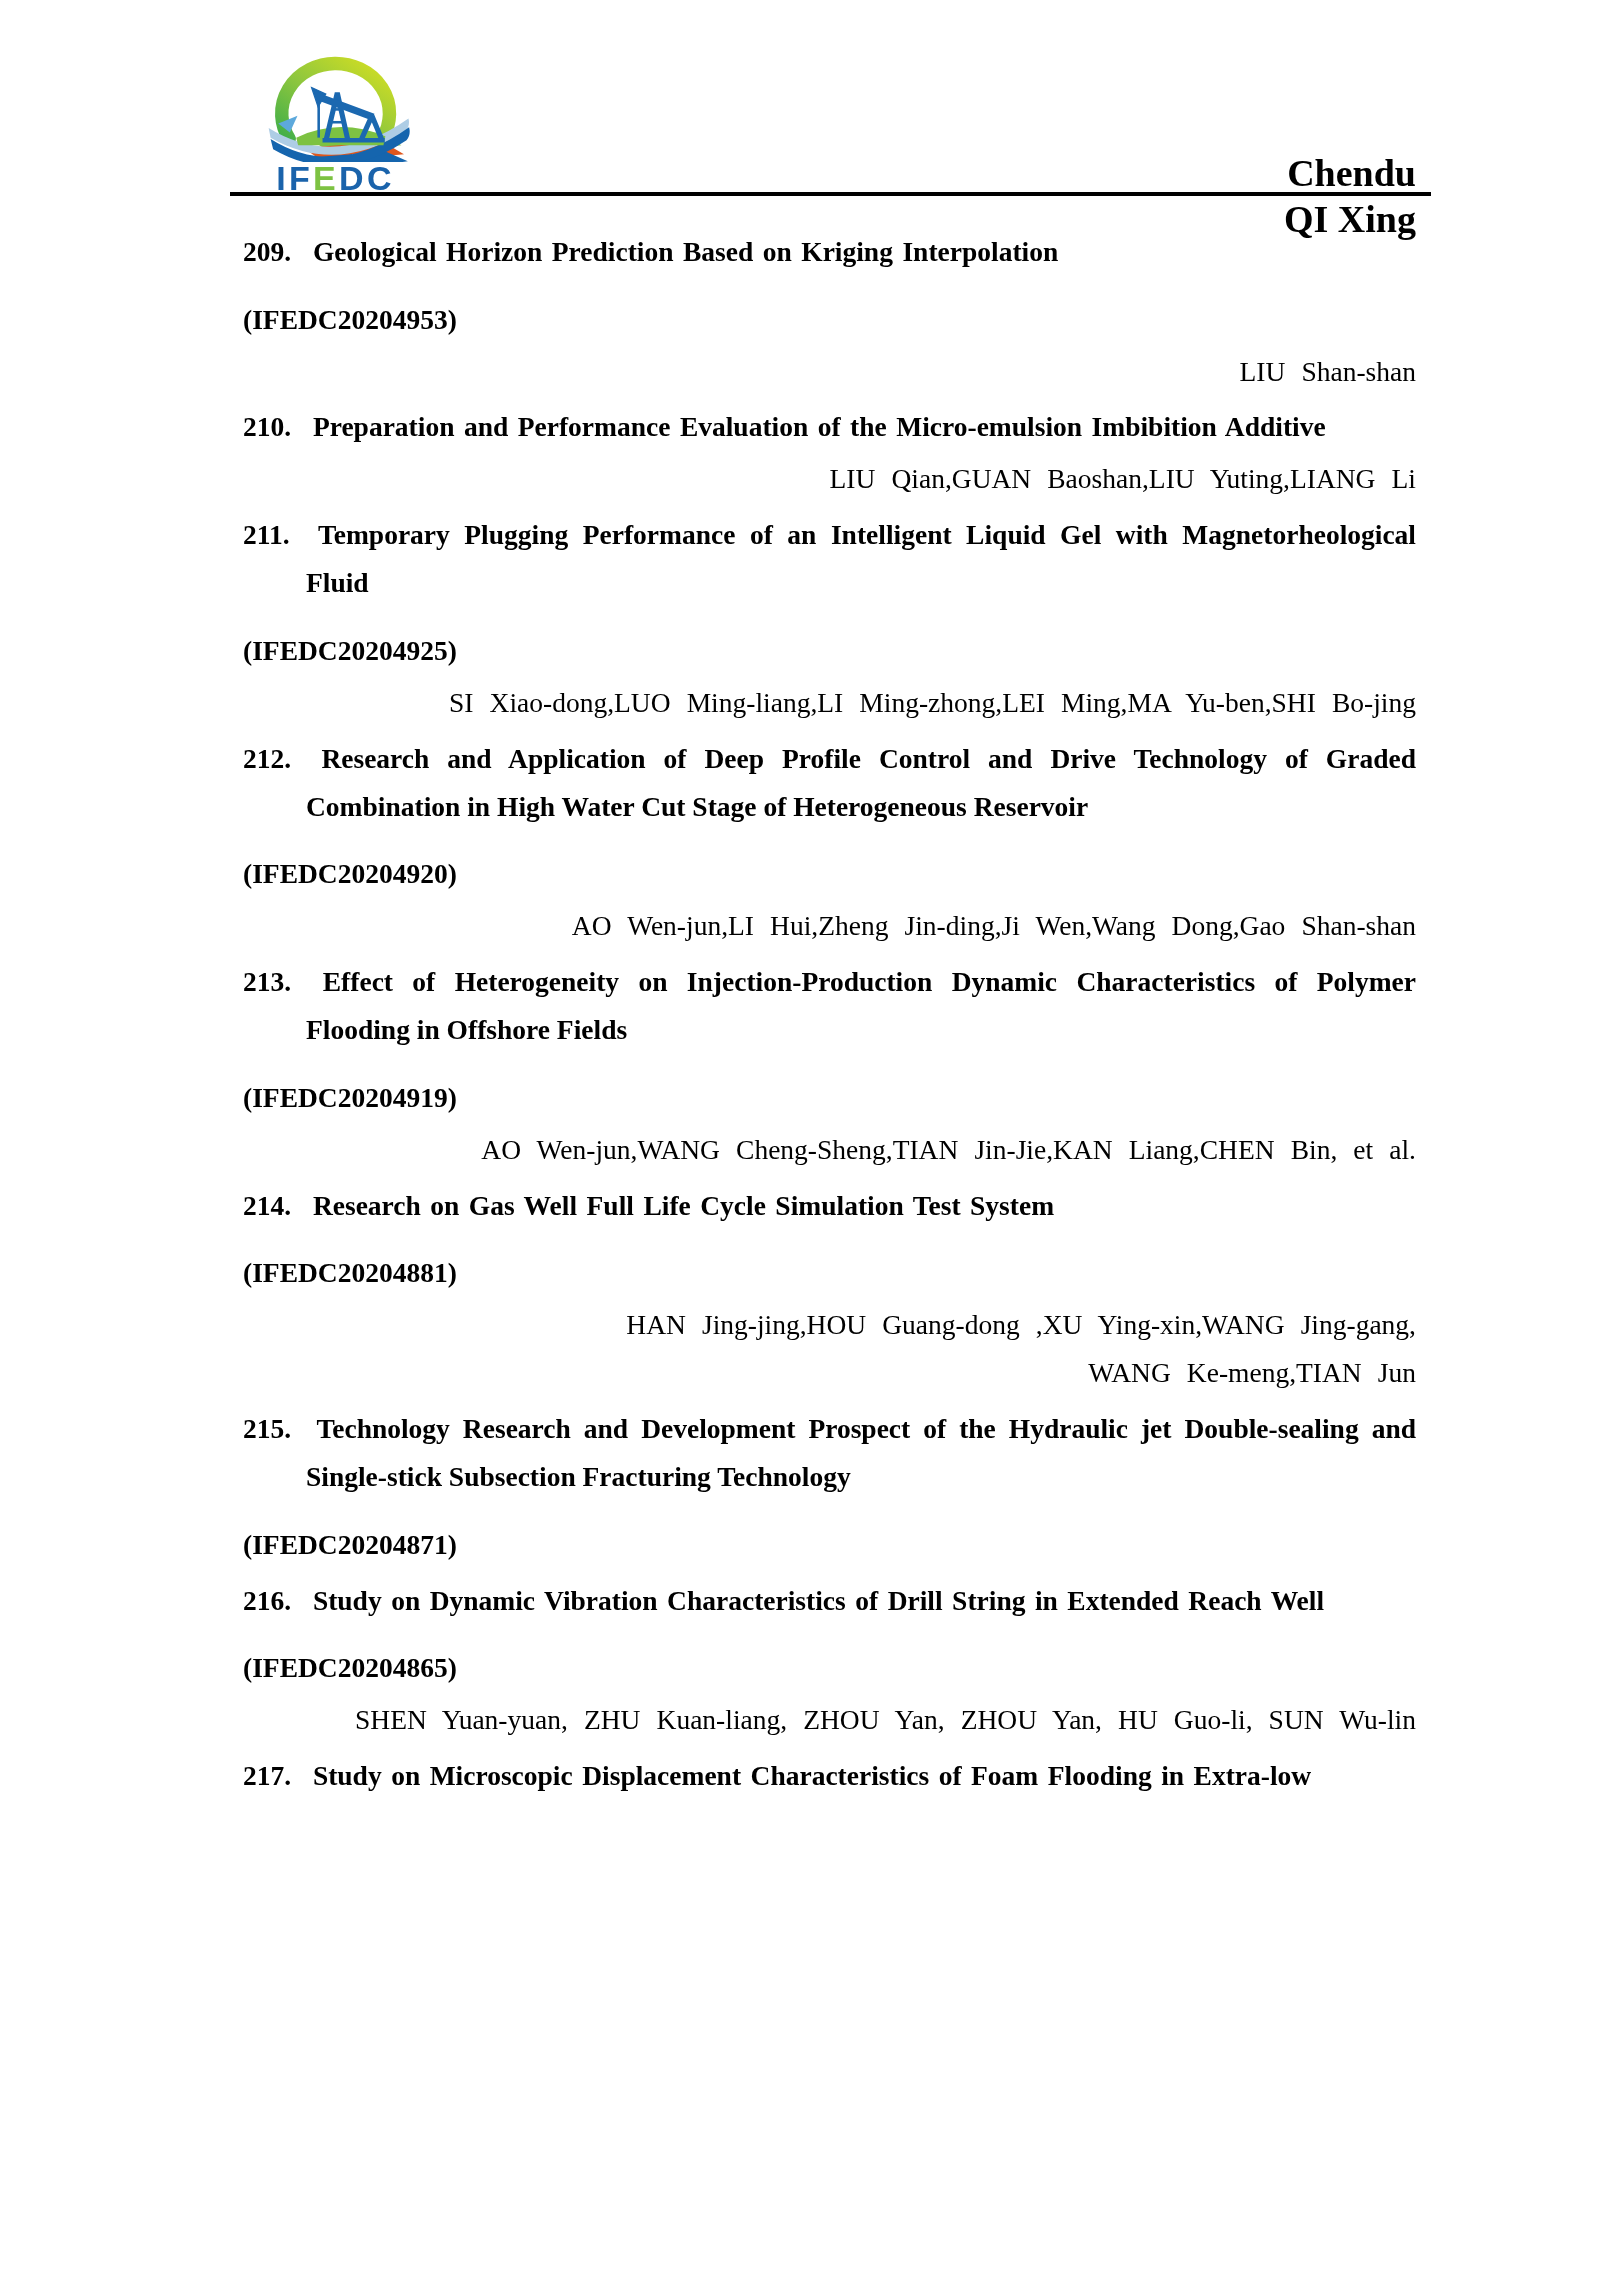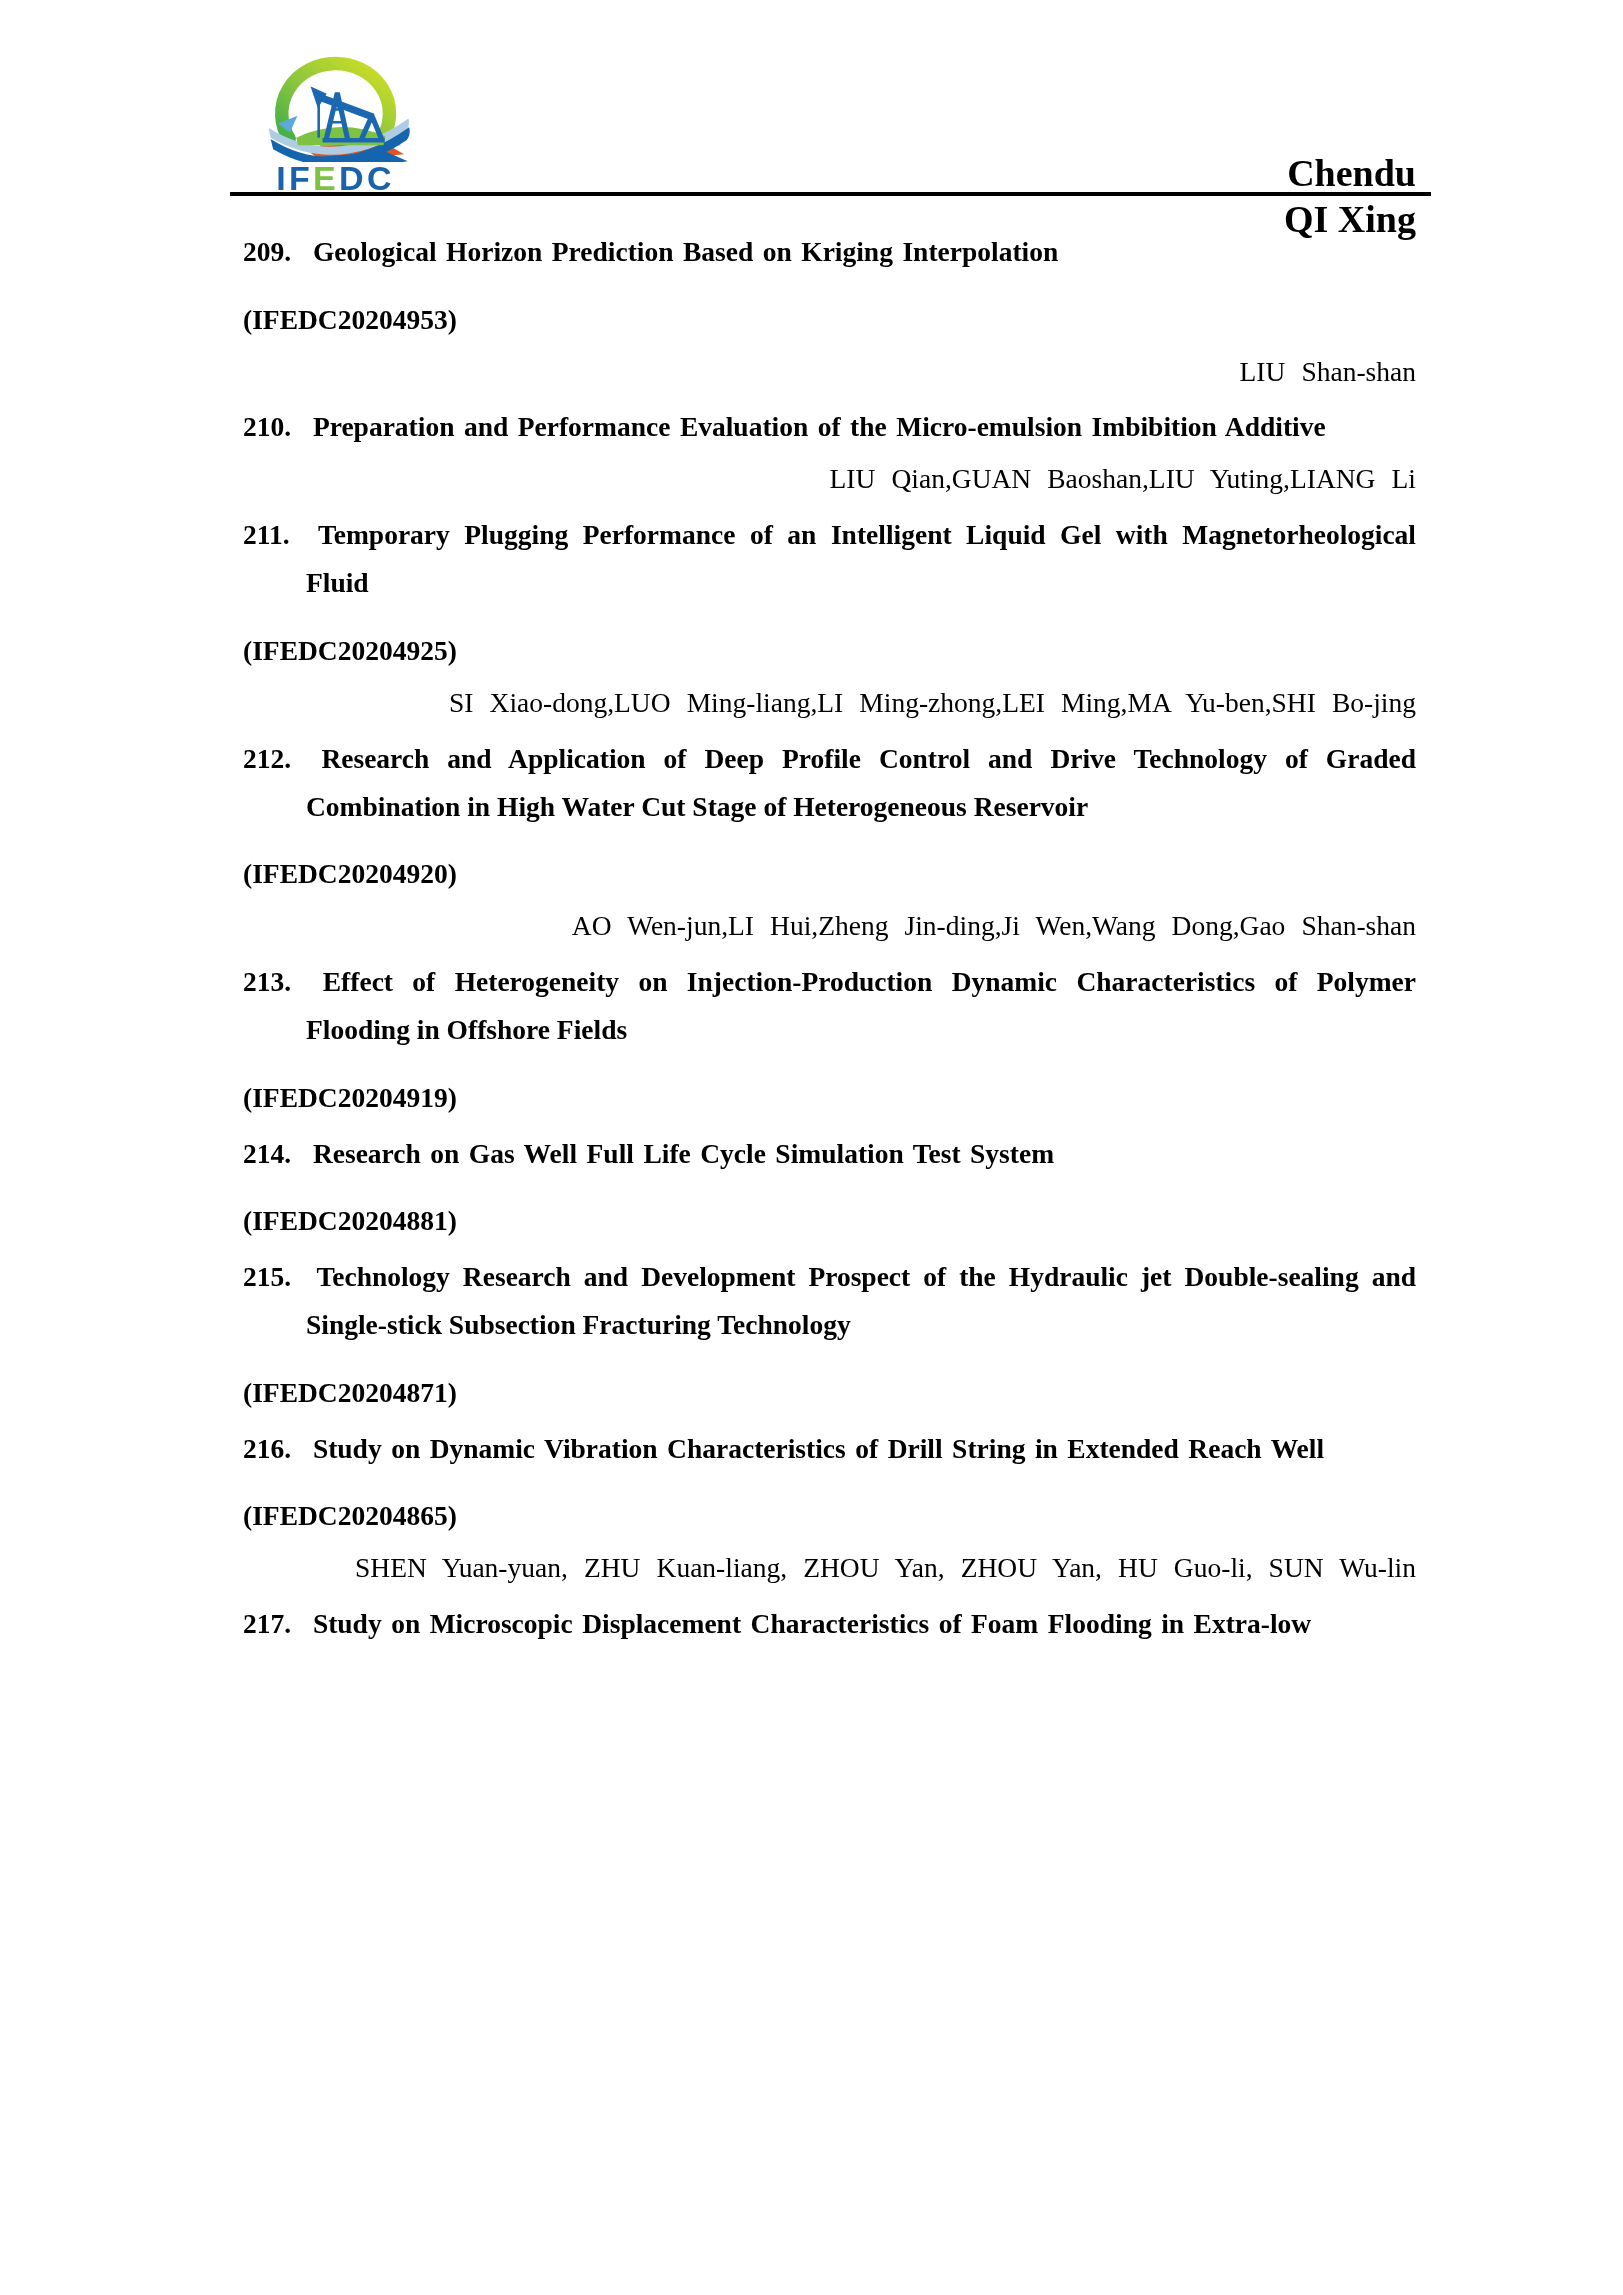--- a/index.html
+++ b/index.html
@@ -182,27 +182,34 @@
           <div class="author-line">AO Wen-jun,LI Hui,Zheng Jin-ding,Ji Wen,Wang Dong,Gao Shan-shan</div>
         </div>
   </div>
 
   <div class="entry">
     <div class="title">
           <div class="title-line first stretch"><span class="num">213.</span> <span class="tt">Effect of Heterogeneity on Injection-Production Dynamic Characteristics of Polymer</span></div>
           <div class="title-line cont">Flooding in Offshore Fields</div>
         </div>
     <div class="paper-id">(IFEDC20204919)</div>
+    <div class="authors">
+          <div class="author-line">AO Wen-jun,WANG Cheng-Sheng,TIAN Jin-Jie,KAN Liang,CHEN Bin, et al.</div>
+        </div>
   </div>
 
   <div class="entry">
     <div class="title">
           <div class="title-line first"><span class="num">214.</span> <span class="tt">Research on Gas Well Full Life Cycle Simulation Test System</span></div>
         </div>
     <div class="paper-id">(IFEDC20204881)</div>
+    <div class="authors">
+          <div class="author-line">HAN Jing-jing,HOU Guang-dong ,XU Ying-xin,WANG Jing-gang,</div>
+          <div class="author-line">WANG Ke-meng,TIAN Jun</div>
+        </div>
   </div>
 
   <div class="entry">
     <div class="title">
           <div class="title-line first stretch"><span class="num">215.</span> <span class="tt">Technology Research and Development Prospect of the Hydraulic jet Double-sealing and</span></div>
           <div class="title-line cont">Single-stick Subsection Fracturing Technology</div>
         </div>
     <div class="paper-id">(IFEDC20204871)</div>
   </div>
 

